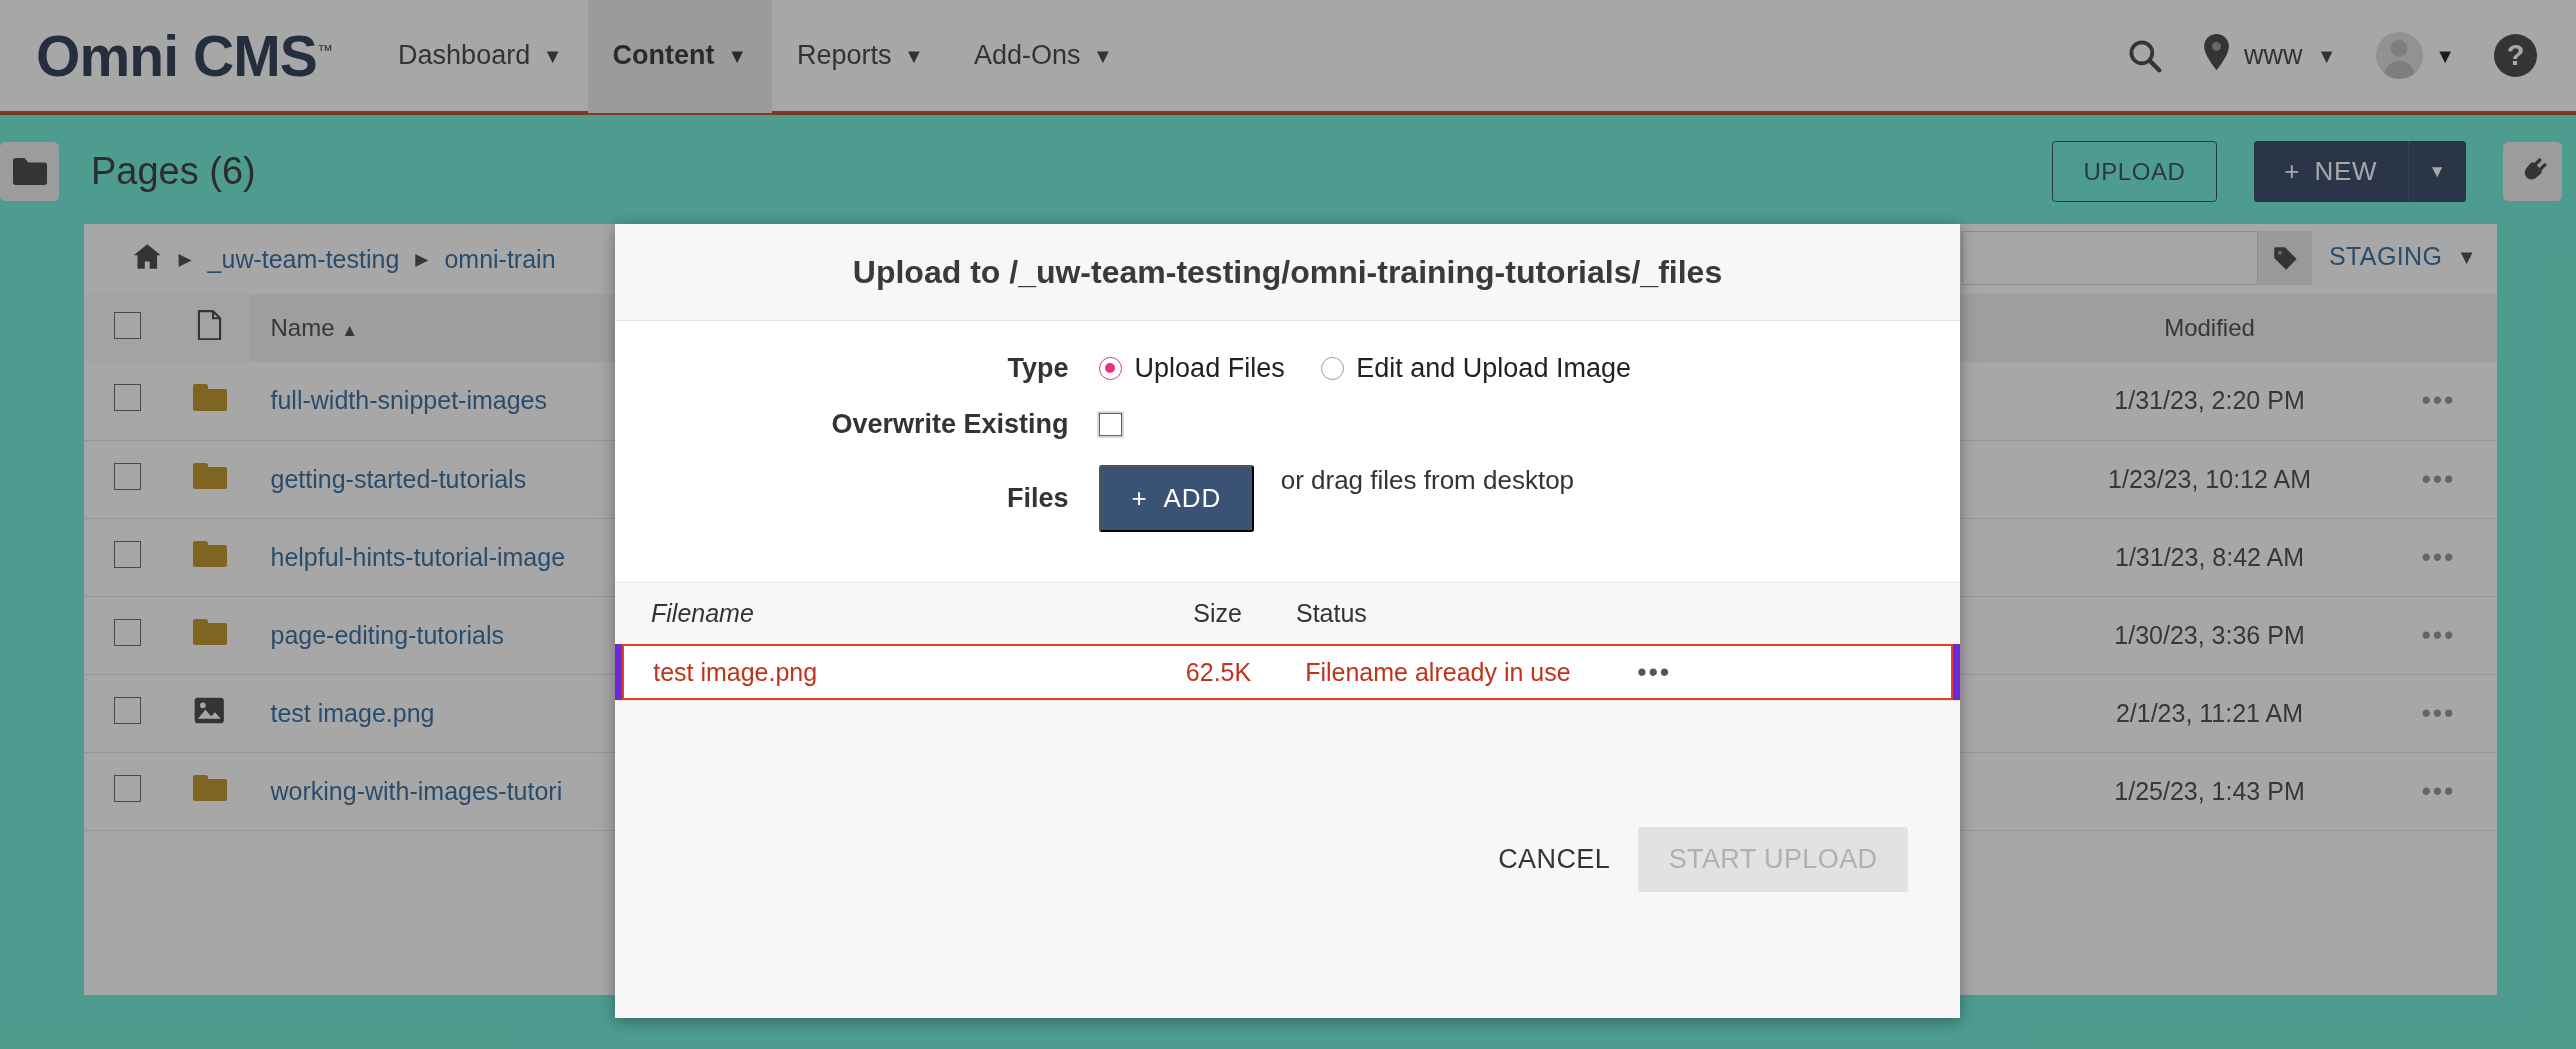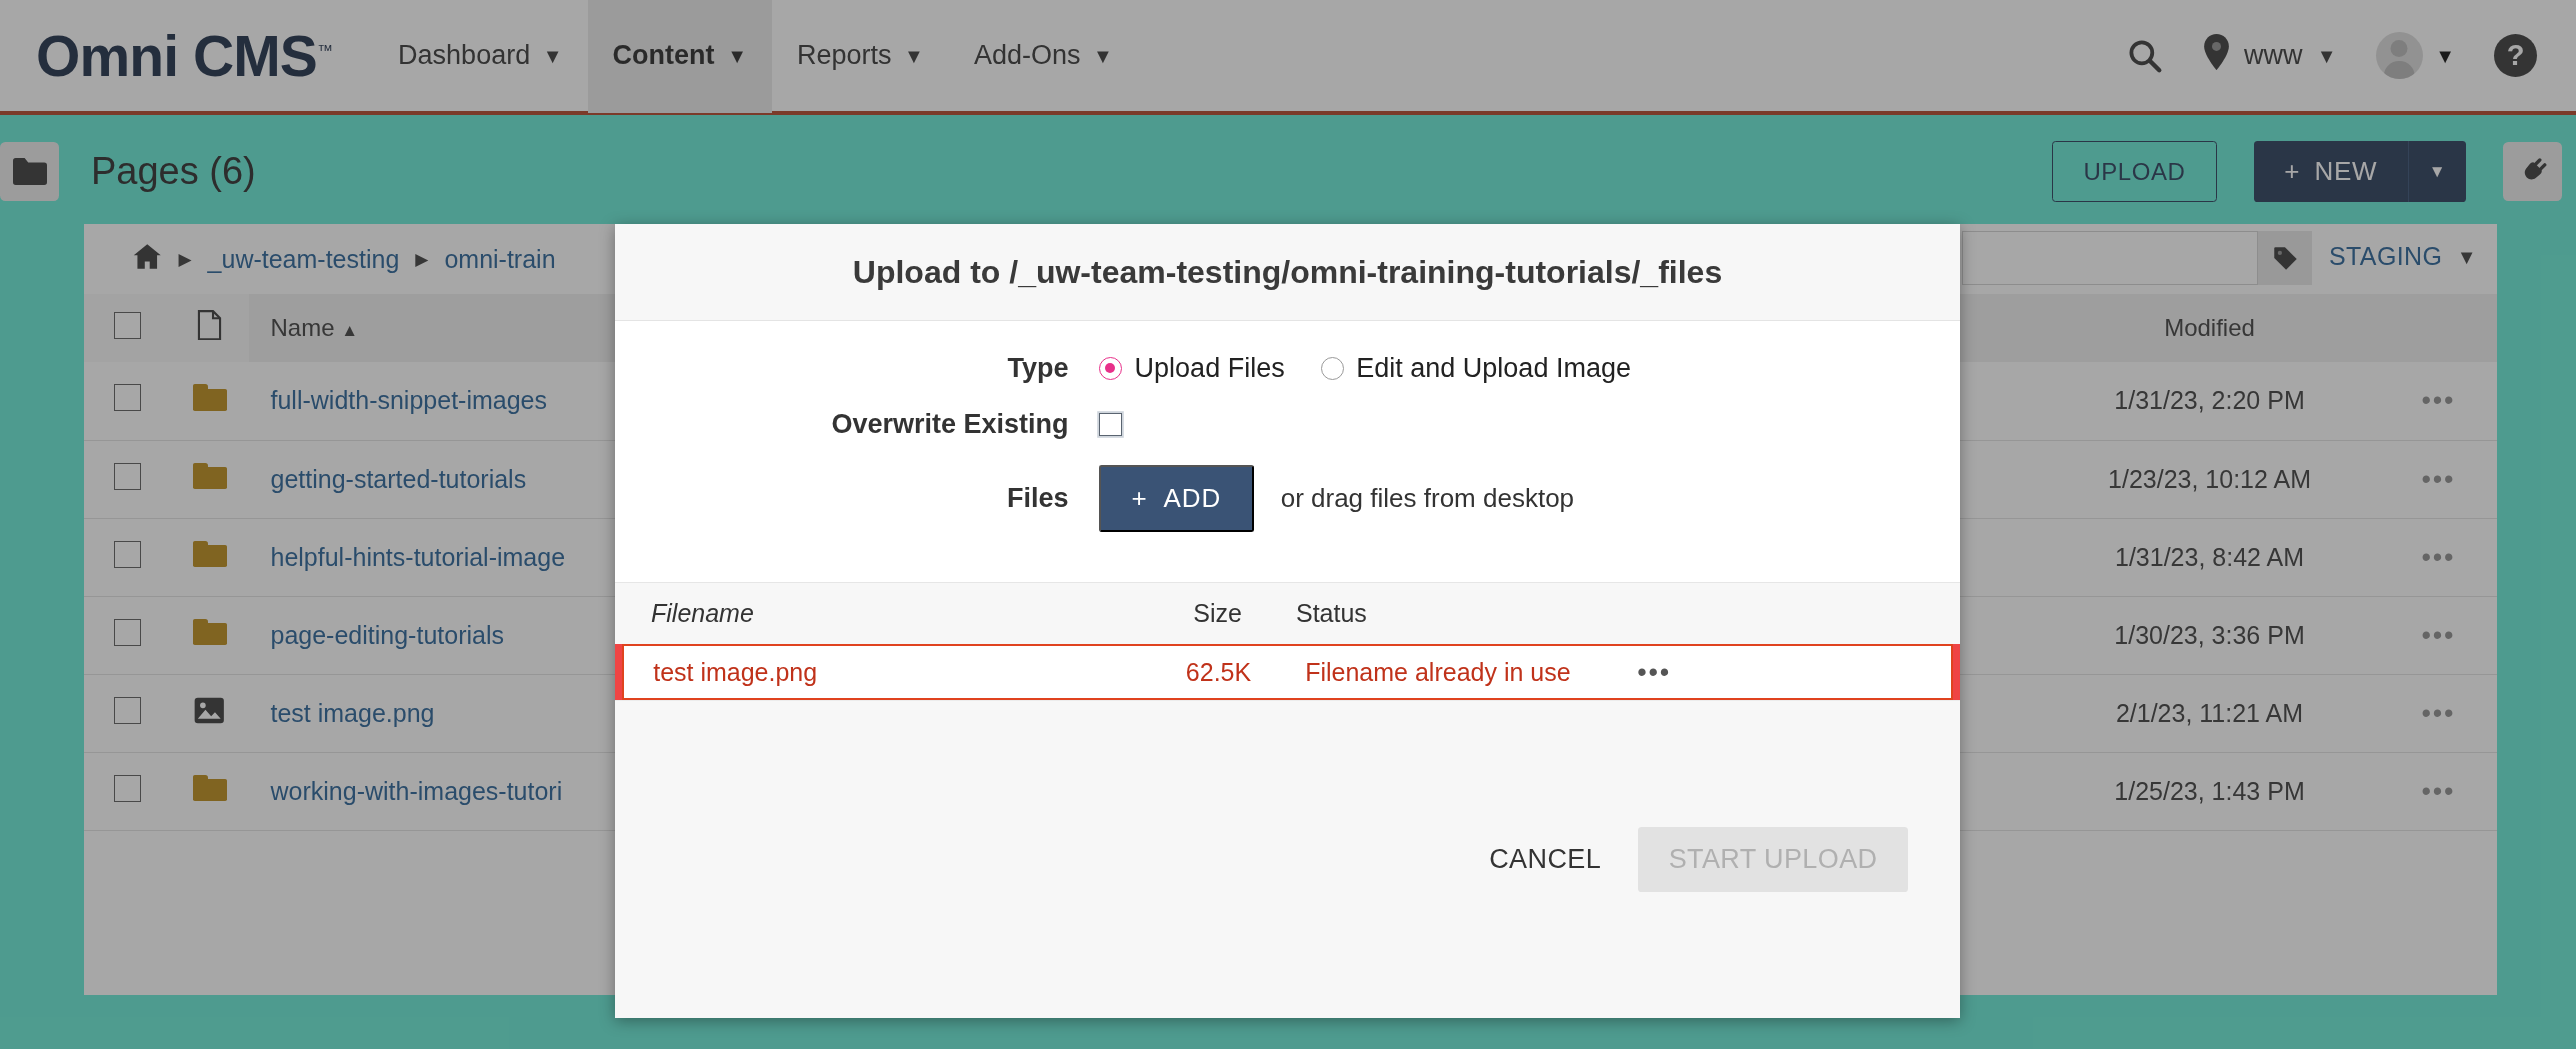--- a/index.html
+++ b/index.html
@@ -149,36 +149,36 @@
   }
 
   
   #backdrop {
     position: absolute; inset: 0; background: rgba(60,60,60,0.45);
   }
 
   
   #modal {
     position: absolute; left: 615px; top: 224px; width: 1345px; height: 794px;
-    background: #ef4444; box-shadow: 0 2.7px 14.4px rgba(0,0,0,0.35);
+    background: #6d28d9; box-shadow: 0 2.7px 14.4px rgba(0,0,0,0.35);
     display: flex; flex-direction: column;
   }
   .modal-head {
     height: 97px; background: #f7f7f7; border-bottom: 0.9px solid #e4e4e4;
     display: flex; align-items: center; justify-content: center;
   }
   .modal-title { font-size: 32px; font-weight: 700; color: #3a3a3a; }
   .modal-body { padding: 32px 0 0 0; background: #ffffff; flex: 0 0 auto; height: 261px; }
 
   .frow { display: flex; align-items: center; margin-bottom: 25px; }
   .flabel {
     width: 484px; text-align: right; padding-right: 30.5px;
     font-size: 27px; font-weight: 700; color: #333;
   }
-  .fctl { flex: 1; display: flex; align-items: center; }
+  .fctl { flex: 1; display: flex; }
   .radio-opt { display: flex; align-items: center; gap: 12.6px; font-size: 27px; color: #222; margin-right: 36px; }
   .radio {
     width: 23px; height: 23px; border-radius: 50%;
     border: 1.8px solid #999; background: #fff; position: relative; flex: none;
   }
   .radio.on { border-color: #e8308a; }
   .radio.on::after {
     content:""; position:absolute; left: 4.5px; top: 4.5px; width: 10.8px; height: 10.8px;
     border-radius: 50%; background: #e8308a;
   }
@@ -212,21 +212,21 @@
   .c1 { width: 457px; padding-left: 29px; }
   .c2 { width: 170px; text-align: right; }
   .c3 { width: 386px; padding-left: 54px; }
   .c4 { flex: 1; text-align: left; color: #555; font-size: 27px; letter-spacing: 1.8px; }
   .fl-head .c1 { padding-left: 36px; font-style: italic; }
   .fl-head .c2 { text-align: right; }
 
   .modal-foot {
     flex: 1; background: #f7f7f7; border-top: 0.9px solid #ececec;
     display: flex; align-items: center; justify-content: flex-end;
-    padding-right: 52px; gap: 37px;
+    padding-right: 52px; gap: 28px;
   }
   .btn-cancel { font-size: 27px; color: #333; letter-spacing: 0.4px; background: none; border: none; }
   .btn-start {
     font-size: 27px; color: #b0b0b0; background: #e2e2e2; border: none;
     padding: 17px 30.5px; border-radius: 3.6px; letter-spacing: 0.4px;
   }
 </style>
 </head>
 <body>
 

